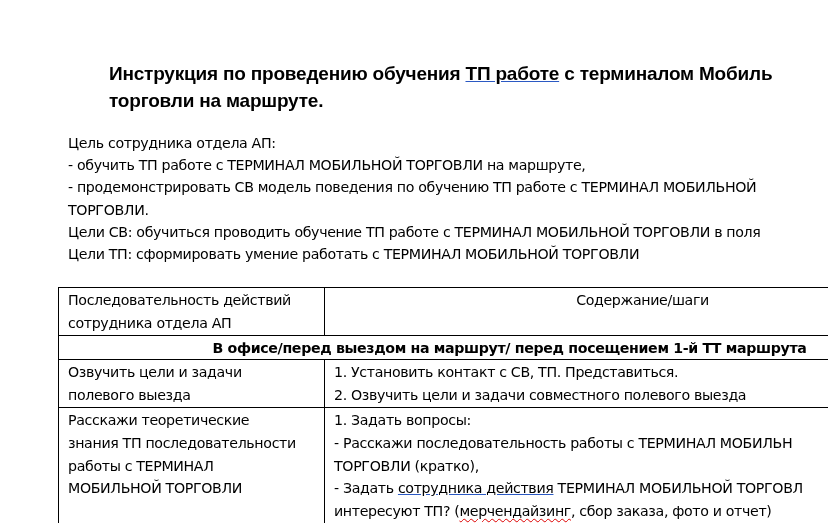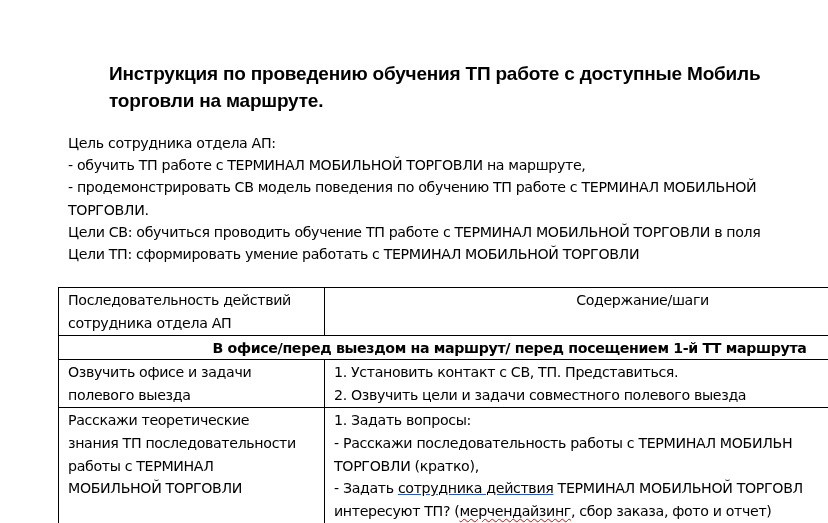--- a/index.html
+++ b/index.html
@@ -3,21 +3,21 @@
 <meta charset="utf-8">
 <style>
   html, body { margin: 0; padding: 0; background: #ffffff; }
   body { width: 828px; height: 523px; overflow: hidden; position: relative; }
   .page { position: absolute; left: 0; top: 0; width: 828px; height: 523px; background: #fff; overflow: hidden; }
   .title {
     position: absolute; left: 109px; top: 60px; width: 900px;
     font-family: "Liberation Sans", sans-serif; font-weight: bold; font-size: 19px;
     line-height: 27px; color: #000; white-space: nowrap; letter-spacing: -0.2px;
   }
-  .title .u { text-decoration-color: #2b59c3; margin-top: 38px; }
+  .title .u { text-decoration: underline; text-decoration-color: #2b59c3; margin-top: 38px; }
   .intro {
     position: absolute; left: 68px; top: 132px; width: 900px;
     font-family: "DejaVu Sans", sans-serif; font-size: 14.2px; line-height: 22.2px;
     color: #000; white-space: nowrap; letter-spacing: -0.35px;
   }
   .intro div { height: 22.2px; }
   table.main {
     position: absolute; left: 58px; top: 287px; width: 900px;
     border-collapse: collapse;
     font-family: "DejaVu Sans", sans-serif; font-size: 14.2px; color: #000; letter-spacing: -0.35px;
@@ -30,21 +30,21 @@
   .ln { display: block; }
   .blue-u { text-decoration: underline; text-decoration-color: #2b59c3; }
   .red-wavy { text-decoration: underline wavy #d00; text-decoration-thickness: 1px; text-underline-offset: 2px; }
 </style>
 </head>
 <body>
 
 <div class="page">
 
   <div class="title">
-    <div><span>Инструкция по проведению обучения </span><span class="u">ТП  работе</span><span> с доступные Мобиль</span></div>
+    <div><span>Инструкция по проведению обучения </span><span class="u">ТП  работе</span><span> с терминалом Мобиль</span></div>
     <div>торговли на маршруте.</div>
   </div>
 
   <div class="intro">
     <div>Цель сотрудника отдела АП:</div>
     <div>- обучить ТП работе с ТЕРМИНАЛ МОБИЛЬНОЙ ТОРГОВЛИ на маршруте,</div>
     <div>- продемонстрировать СВ модель поведения по обучению ТП работе с ТЕРМИНАЛ МОБИЛЬНОЙ</div>
     <div>ТОРГОВЛИ.</div>
     <div>Цели СВ: обучиться проводить обучение ТП работе с ТЕРМИНАЛ МОБИЛЬНОЙ ТОРГОВЛИ в поля</div>
     <div>Цели ТП: сформировать умение работать с ТЕРМИНАЛ МОБИЛЬНОЙ ТОРГОВЛИ</div>
@@ -57,21 +57,21 @@
         <span class="ln">Последовательность действий</span>
         <span class="ln">сотрудника  отдела  АП</span>
       </td>
       <td class="c2 head2">Содержание/шаги</td>
     </tr>
     <tr>
       <td colspan="2" class="section">В офисе/перед выездом на маршрут/ перед посещением 1-й ТТ маршрута</td>
     </tr>
     <tr>
       <td class="c1">
-        <span class="ln">Озвучить офисе и задачи</span>
+        <span class="ln">Озвучить цели и задачи</span>
         <span class="ln">полевого выезда</span>
       </td>
       <td class="c2">
         <span class="ln">1. Установить контакт с СВ, ТП. Представиться.</span>
         <span class="ln">2. Озвучить цели и задачи совместного полевого выезда</span>
       </td>
     </tr>
     <tr>
       <td class="c1">
         <span class="ln">Расскажи теоретические</span>

